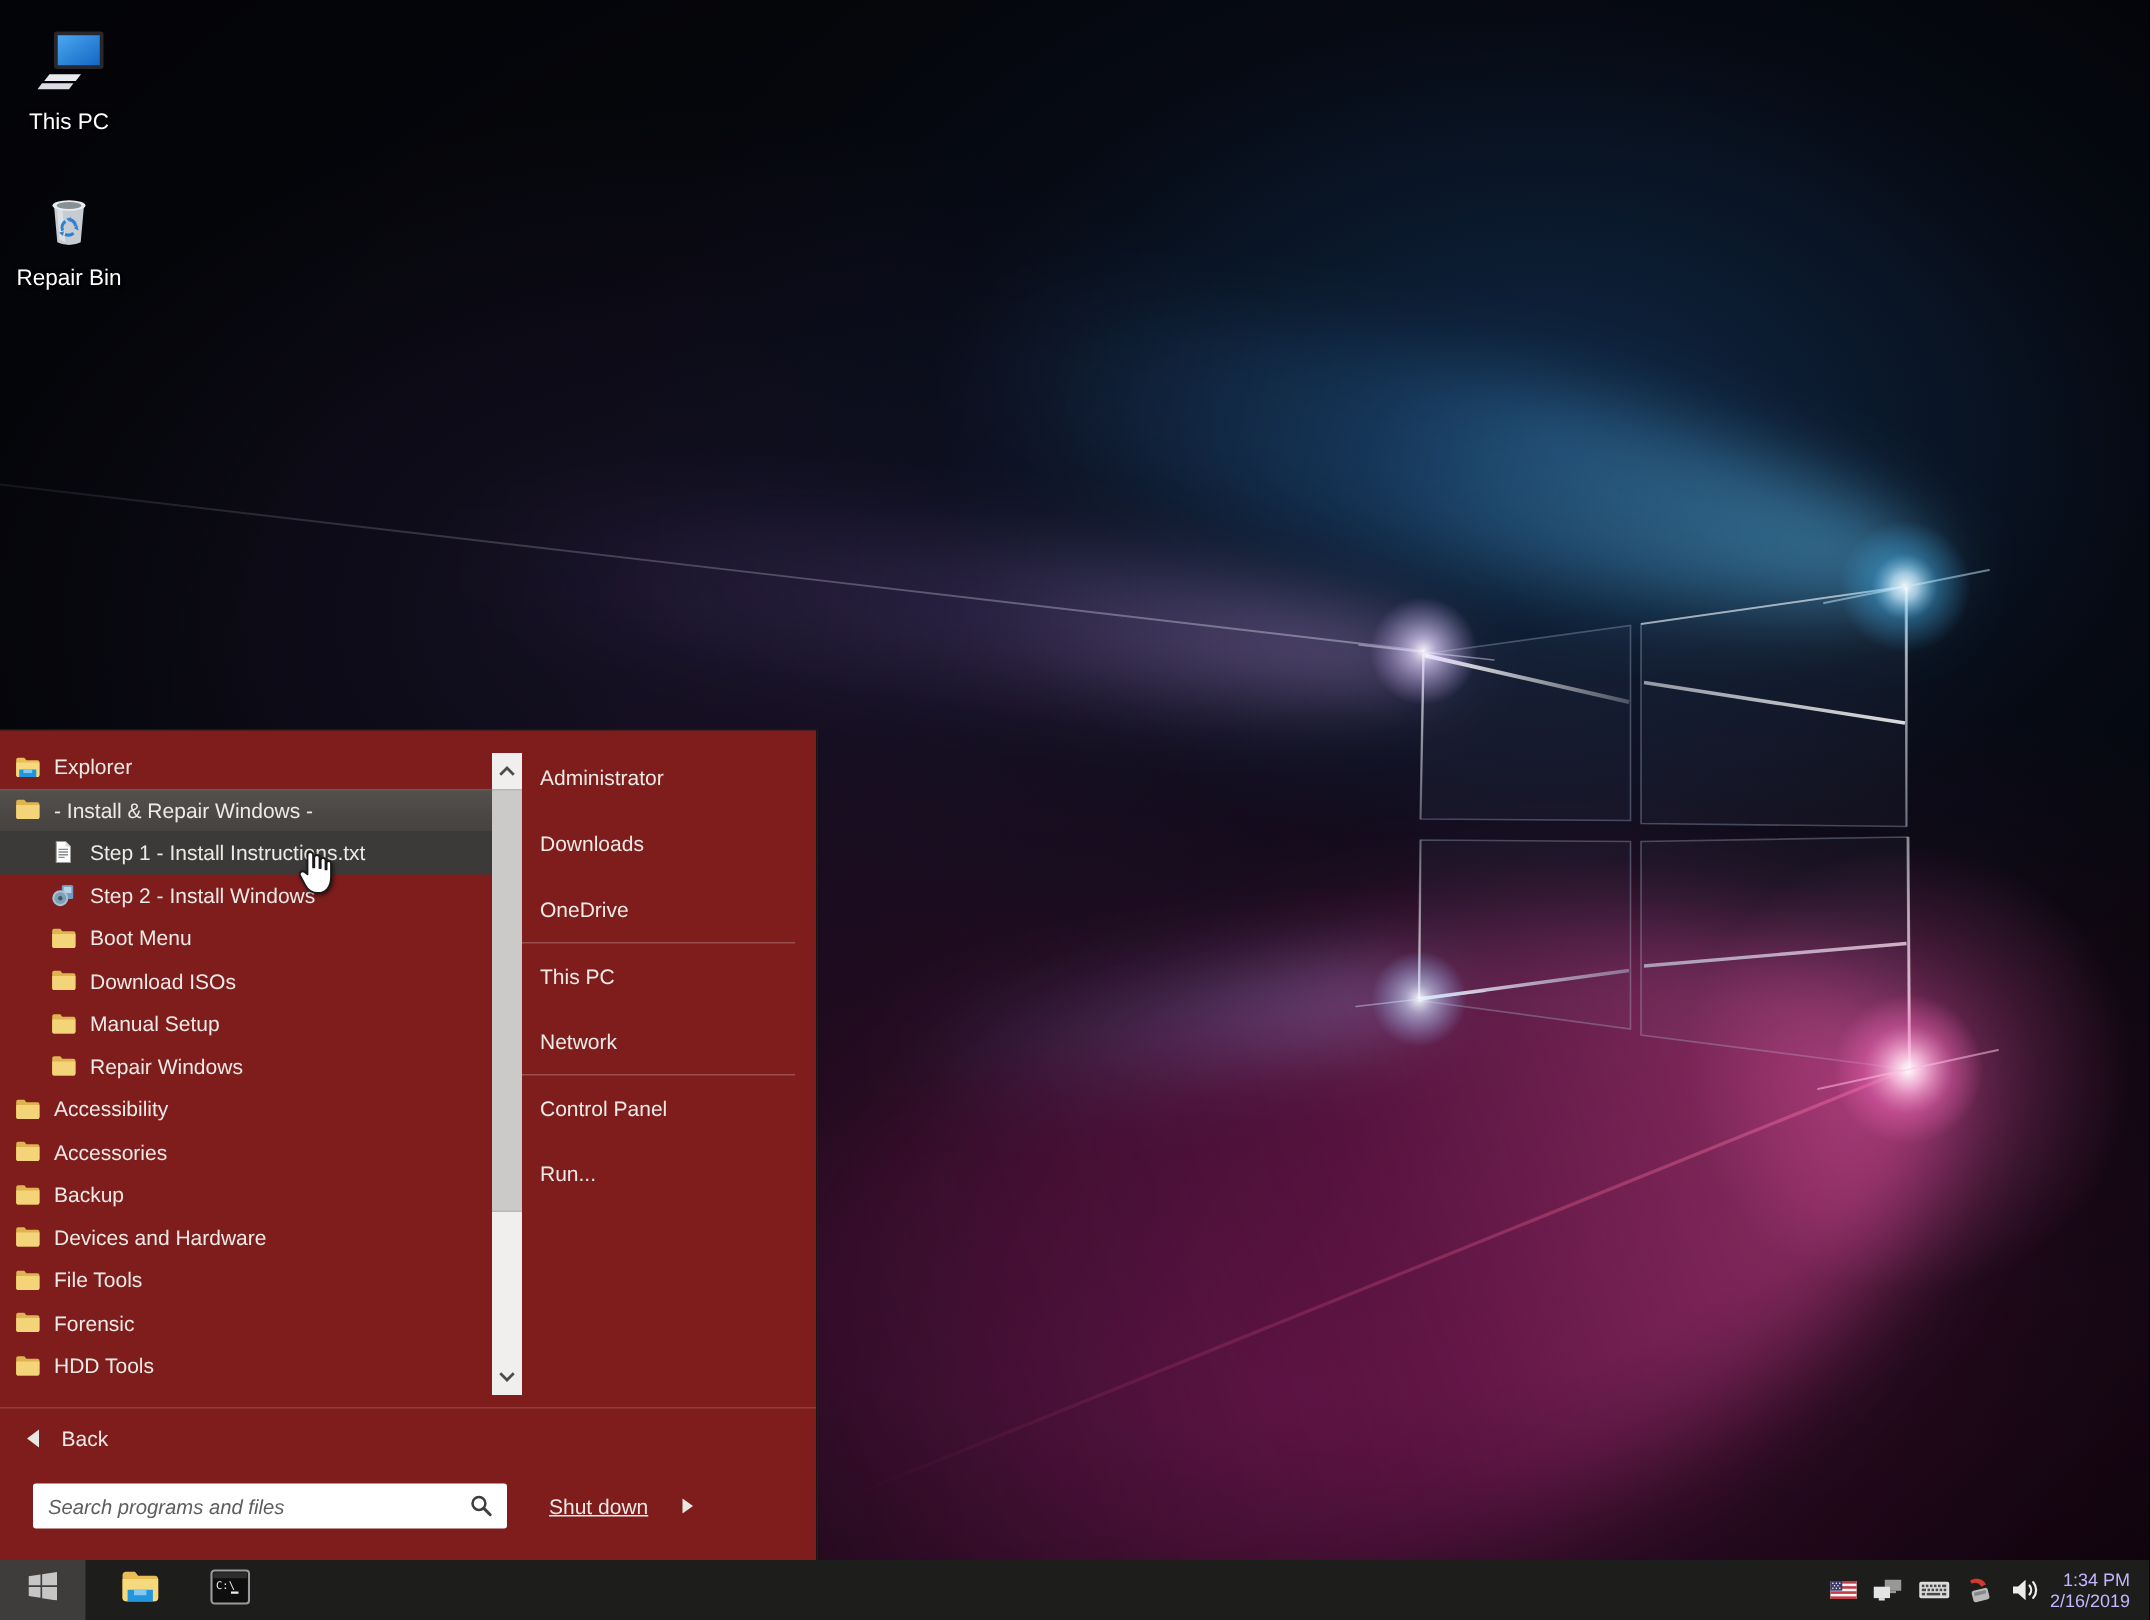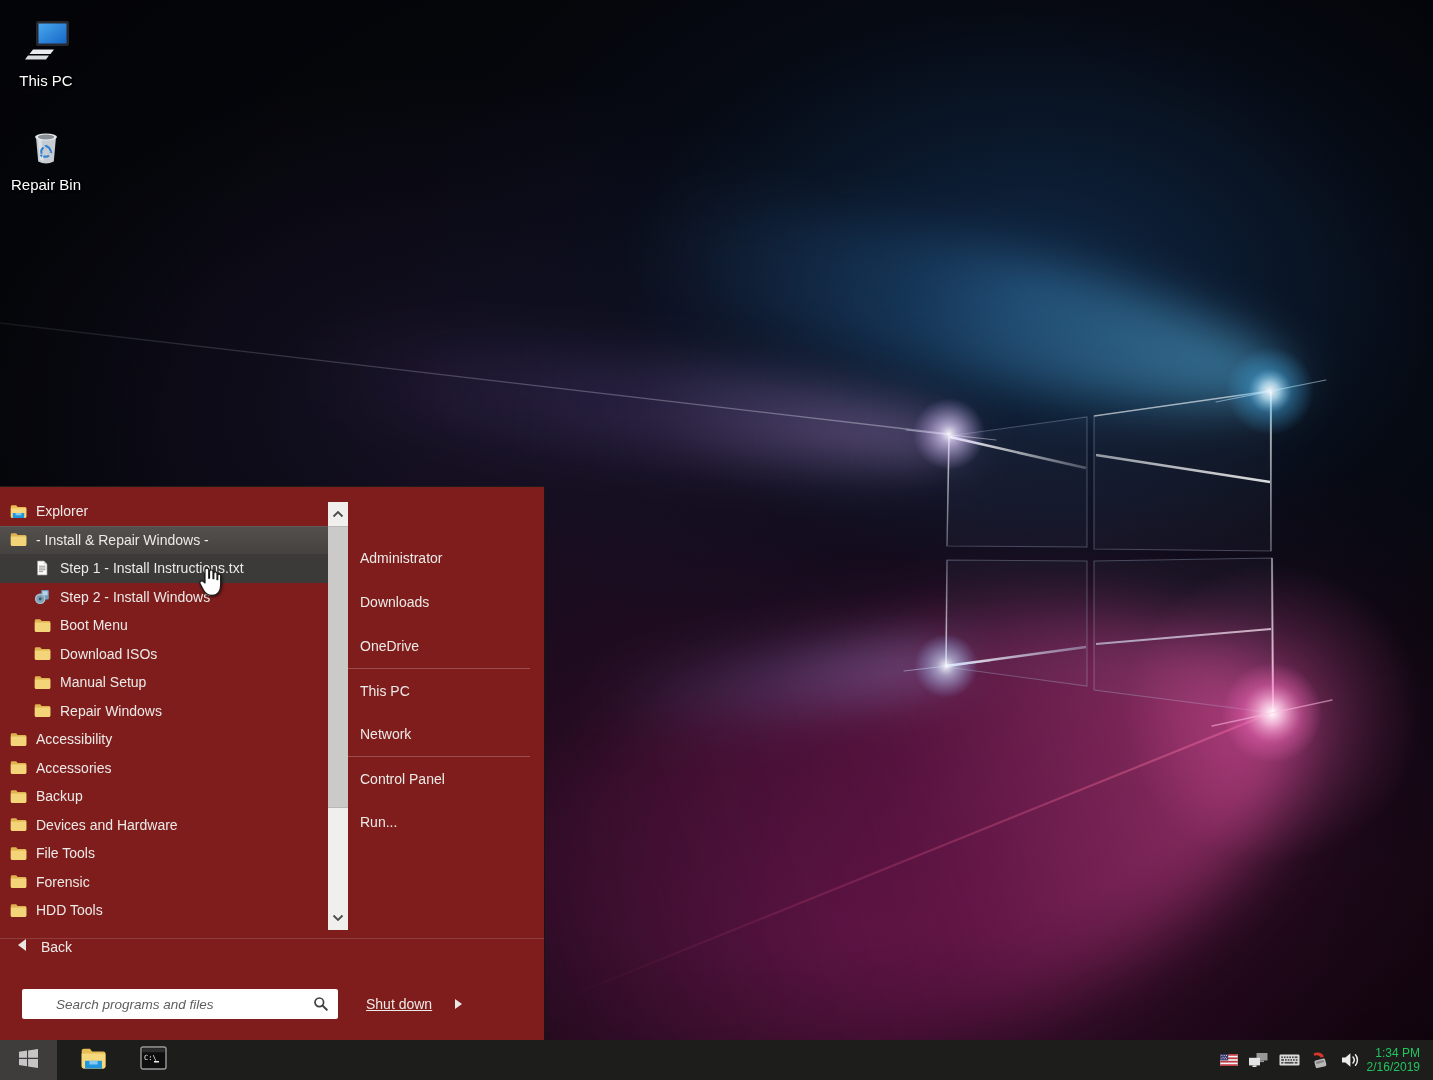--- a/index.html
+++ b/index.html
@@ -44,44 +44,44 @@
   #list-pane { width:328px; padding-top:10px; }
   .list-item { height:28.5px; display:flex; align-items:center; padding-left:10px; white-space:nowrap; overflow:hidden; }
   .list-item.indent { padding-left:34px; }
   .list-item .ic { width:18px; height:16px; margin-right:8px; flex:none; display:flex; align-items:center; }
   .list-item.selected { background:linear-gradient(#53504d, #454240); background:linear-gradient(#53504d,#454240); box-shadow:inset 0 1px 0 rgba(255,255,255,.07); }
   .list-item.hover { background:#3c3a38; }
   #menu-scrollbar { width:20px; margin-top:15px; height:428px; background:#f0efee; position:relative; flex:none; }
   .sb-btn { position:absolute; left:0; width:20px; height:24px; display:flex; align-items:center; justify-content:center; }
   #sb-up { top:0; } #sb-down { bottom:0; }
   #sb-thumb { position:absolute; left:0; top:24px; width:20px; height:282px; background:#cbcac8; border-top:1px solid #b9b8b6; border-bottom:1px solid #b9b8b6; }
-  #right-pane { flex:1; padding-top:9px;margin-top:40px; }
+  #right-pane { flex:1; padding-top:9px; }
   .right-item { height:44px; line-height:44px; padding-left:12px; margin-right:14px; white-space:nowrap; }
   .right-item.sep-above { border-top:1px solid rgba(255,255,255,.22); }
   #menu-footer { border-top:1px solid rgba(255,255,255,.14); height:102px; }
-  #back-row { height:40px; display:flex; align-items:flex-start; padding-left:18px; }
+  #back-row { height:40px; display:flex; align-items:center; padding-left:18px; }
   #back-arrow { width:0; height:0; border-top:6px solid transparent; border-bottom:6px solid transparent; border-right:8px solid #e9e7e4; margin-right:15px; }
   #bottom-row { display:flex; align-items:flex-start; padding-left:22px; }
   #search-box { width:316px; height:30px; background:#fff; border-radius:2px; display:flex; align-items:center; margin-top:10px; }
   #search-input { flex:1; height:100%; border:none; outline:none; background:transparent; padding-left:10px;
-    font-family:"Liberation Sans", sans-serif; font-size:13.5px; font-style:italic; color:#3c3c3c;margin-left:24px; }
+    font-family:"Liberation Sans", sans-serif; font-size:13.5px; font-style:italic; color:#3c3c3c; }
   #search-input::placeholder { color:#5d5d5d; font-style:italic; }
   #search-mag { margin-right:9px; display:flex; }
   #shutdown { margin-left:28px; margin-top:10px; height:30px; display:flex; align-items:center;text-decoration:underline; }
   #shutdown-arrow { width:0; height:0; border-top:5px solid transparent; border-bottom:5px solid transparent; border-left:7px solid #e9e7e4; margin-left:23px; }
 
   
   #taskbar { position:absolute; left:0; top:1040px; width:1433px; height:40px; background:#1d1d1c; display:flex; align-items:center; }
   #start-btn { width:57px; height:40px; background:#3e3d3c; display:flex; align-items:center; justify-content:center; flex:none; }
   .tb-btn { width:40px; height:40px; display:flex; align-items:center; justify-content:center; flex:none; }
   #tb-explorer { margin-left:16px; }
   #tb-cmd { margin-left:20px; }
   #tray { margin-left:auto; display:flex; align-items:center; padding-right:13px; }
   .tray-ic { display:flex; align-items:center; justify-content:center; margin-left:11px; }
-  #clock { margin-left:6px; text-align:right; color:#22c55e; font-size:12px; line-height:14.5px; }
+  #clock { margin-left:6px; text-align:right; color:#c4b5fd; font-size:12px; line-height:14.5px; }
 
   
   #cursor { position:absolute; left:196px; top:566px; pointer-events:none; filter:drop-shadow(1px 1.5px 1.5px rgba(0,0,0,.6)); }
 </style>
 </head>
 <body>
 
 <div id="screen">
 
   <div id="wallpaper">

